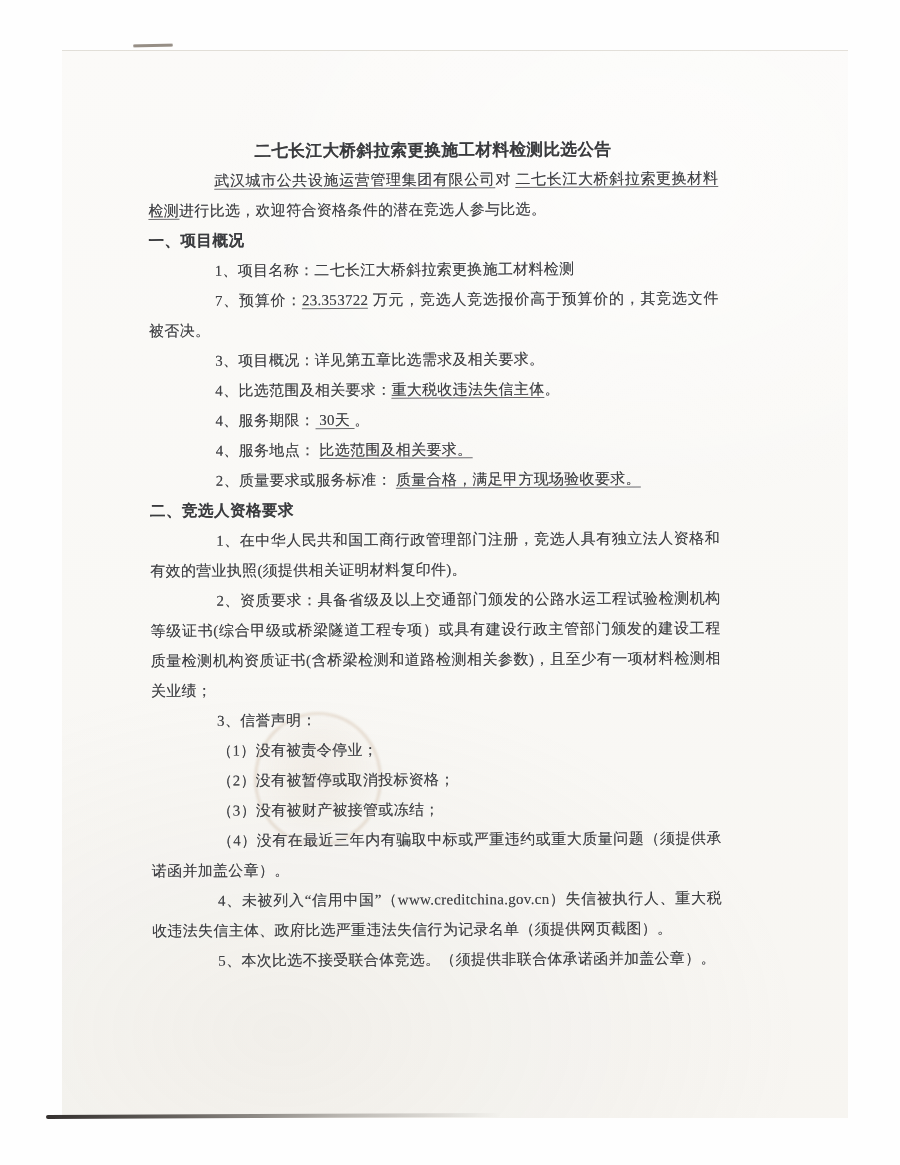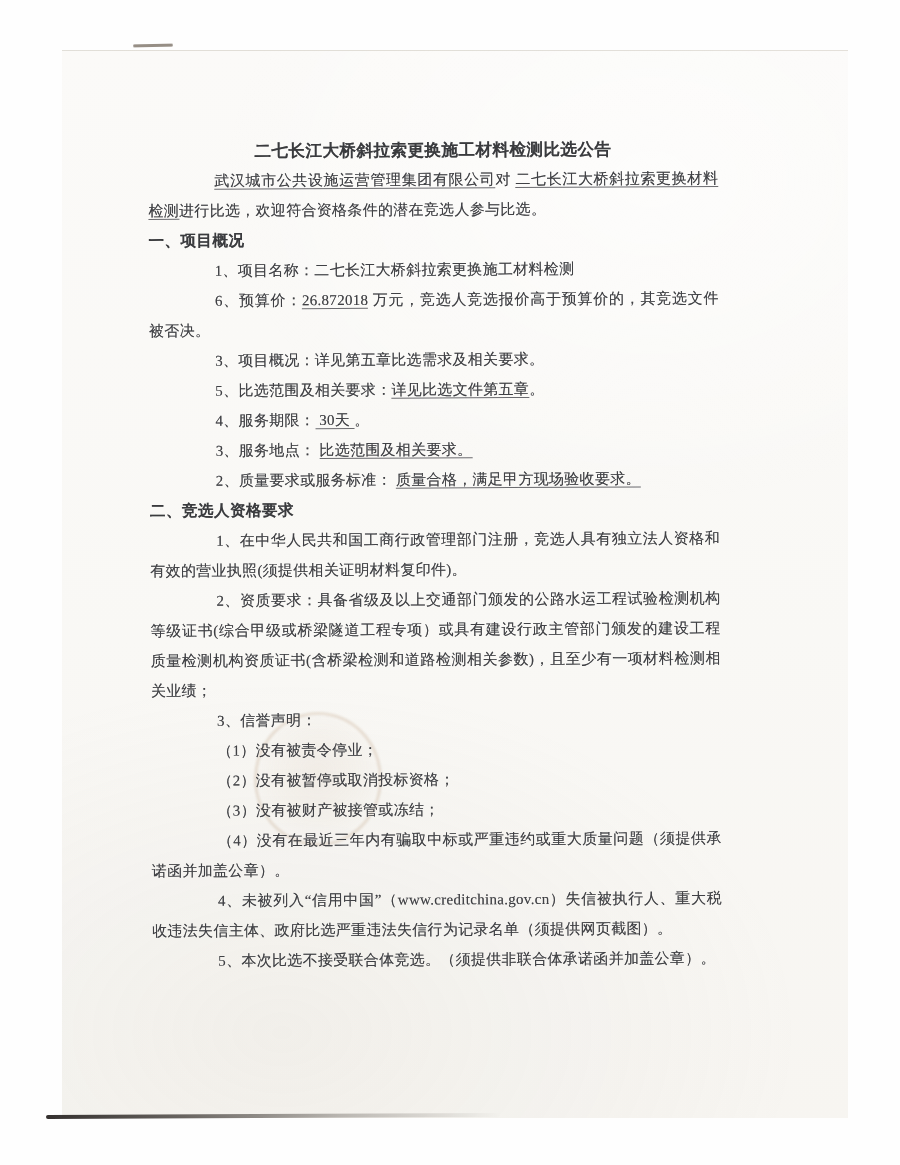--- a/index.html
+++ b/index.html
@@ -65,29 +65,29 @@
 
   <div class="content">
     <p class="para title">二七长江大桥斜拉索更换施工材料检测比选公告</p>
 
     <p class="para indent"><span class="u">武汉城市公共设施运营管理集团有限公司</span><span>对 </span><span class="u">二七长江大桥斜拉索更换材料检测</span><span>进行比选，欢迎符合资格条件的潜在竞选人参与比选。</span></p>
 
     <p class="para sec-heading">一、项目概况</p>
 
     <p class="para indent">1、项目名称：二七长江大桥斜拉索更换施工材料检测</p>
 
-    <p class="para indent"><span>6、预算价：</span><span class="u">26.872018</span><span> 万元，竞选人竞选报价高于预算价的，其竞选文件被否决。</span></p>
+    <p class="para indent"><span>7、预算价：</span><span class="u">23.353722</span><span> 万元，竞选人竞选报价高于预算价的，其竞选文件被否决。</span></p>
 
     <p class="para indent">3、项目概况：详见第五章比选需求及相关要求。</p>
 
-    <p class="para indent"><span>5、比选范围及相关要求：</span><span class="u">详见比选文件第五章</span><span>。</span></p>
+    <p class="para indent"><span>4、比选范围及相关要求：</span><span class="u">重大税收违法失信主体</span><span>。</span></p>
 
     <p class="para indent"><span>4、服务期限：</span><span class="u"> 30天 </span><span>。</span></p>
 
-    <p class="para indent"><span>3、服务地点： </span><span class="u">比选范围及相关要求。</span></p>
+    <p class="para indent"><span>4、服务地点： </span><span class="u">比选范围及相关要求。</span></p>
 
     <p class="para indent"><span>2、质量要求或服务标准： </span><span class="u">质量合格，满足甲方现场验收要求。</span></p>
 
     <p class="para sec-heading mt">二、竞选人资格要求</p>
 
     <p class="para indent">1、在中华人民共和国工商行政管理部门注册，竞选人具有独立法人资格和有效的营业执照(须提供相关证明材料复印件)。</p>
 
     <p class="para indent">2、资质要求：具备省级及以上交通部门颁发的公路水运工程试验检测机构等级证书(综合甲级或桥梁隧道工程专项）或具有建设行政主管部门颁发的建设工程质量检测机构资质证书(含桥梁检测和道路检测相关参数)，且至少有一项材料检测相关业绩；</p>
 
     <p class="para indent">3、信誉声明：</p>

